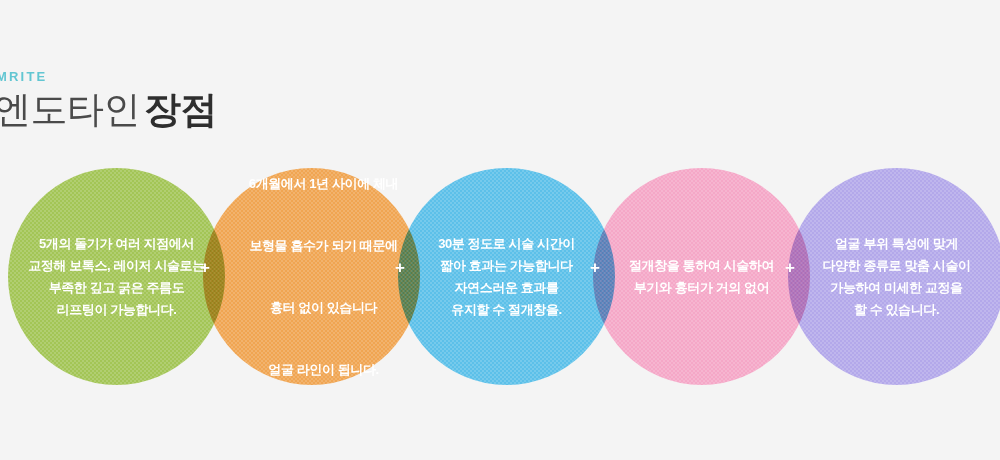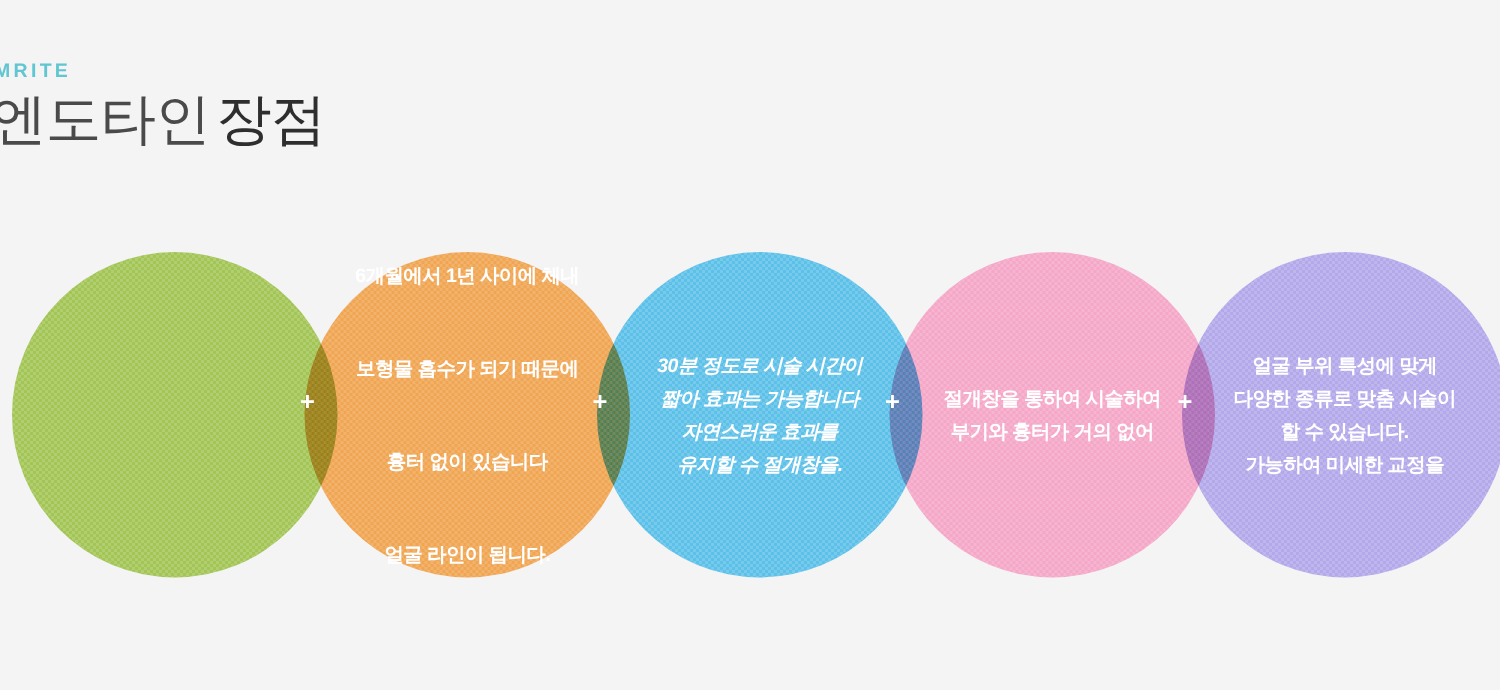--- a/index.html
+++ b/index.html
@@ -12,21 +12,21 @@
     background: #f4f4f4;
     font-family: "Liberation Sans", "DejaVu Sans", sans-serif;
     overflow: hidden;
     position: relative;
   }
 
   
   #header {
     position: absolute;
     left: 0;
-    top: 40px;
+    top: 70px;
     width: 420px;
   }
   #eyebrow {
     font-size: 13px;
     font-weight: bold;
     letter-spacing: 2.2px;
     color: #62c6d2;
     margin-left: -4px;
     line-height: 1.1;
     white-space: nowrap;
@@ -38,21 +38,21 @@
     line-height: 1.15;
     color: #3a3a3a;
     white-space: nowrap;
   }
   #page-title .light {
     font-weight: 400;
     color: #4a4a4a;
     letter-spacing: -0.5px;
   }
   #page-title .strong {
-    font-weight: normal;
+    font-weight: bold;
     color: #2e2e2e;
     letter-spacing: -0.5px;
     margin-left: 4px;
     margin-top: 16px;
   }
 
   
   #venn {
     position: absolute;
     left: 0;
@@ -108,22 +108,22 @@
     font-size: 13px;
     font-weight: bold;
     line-height: 22px;
     text-align: center;
     letter-spacing: -0.4px;
     z-index: 5;
   }
   .caption span { display: block; white-space: nowrap; }
 
   .p1 { left: 8px; }
-  .p2 { left: 203px; gap: 40px; }
-  .p3 { left: 398px; font-style: italic; }
+  .p2 { left: 215px; gap: 40px; }
+  .p3 { left: 398px; }
   .p4 { left: 593px; }
   .p5 { left: 788px; }
 
   
   .plus {
     position: absolute;
     top: 108px;
     width: 18px;
     height: 18px;
     margin-top: -9px;
@@ -164,20 +164,26 @@
         <div class="tex"></div>
       </div>
     <div class="circle c4">
         <div class="tex"></div>
       </div>
     <div class="circle c5">
         <div class="tex"></div>
       </div>
   </div>
 
+  <div class="caption p1">
+    <span>5개의 돌기가 여러 지점에서</span>
+    <span>교정해 보톡스, 레이저 시술로는</span>
+    <span>부족한 깊고 굵은 주름도</span>
+    <span>리프팅이 가능합니다.</span>
+  </div>
 
   <div class="caption p2">
     <span>6개월에서 1년 사이에 체내</span>
     <span>보형물 흡수가 되기 때문에</span>
     <span>흉터 없이 있습니다</span>
     <span>얼굴 라인이 됩니다.</span>
   </div>
 
   <div class="caption p3">
     <span>30분 정도로 시술 시간이</span>
@@ -187,22 +193,22 @@
   </div>
 
   <div class="caption p4">
     <span>절개창을 통하여 시술하여</span>
     <span>부기와 흉터가 거의 없어</span>
   </div>
 
   <div class="caption p5">
     <span>얼굴 부위 특성에 맞게</span>
     <span>다양한 종류로 맞춤 시술이</span>
+    <span>가능하여 미세한 교정을</span>
     <span>할 수 있습니다.</span>
-    <span>가능하여 미세한 교정을</span>
   </div>
 
   <div class="plus x1">+</div>
   <div class="plus x2">+</div>
   <div class="plus x3">+</div>
   <div class="plus x4">+</div>
 
 </div>
 
 </body></html>

